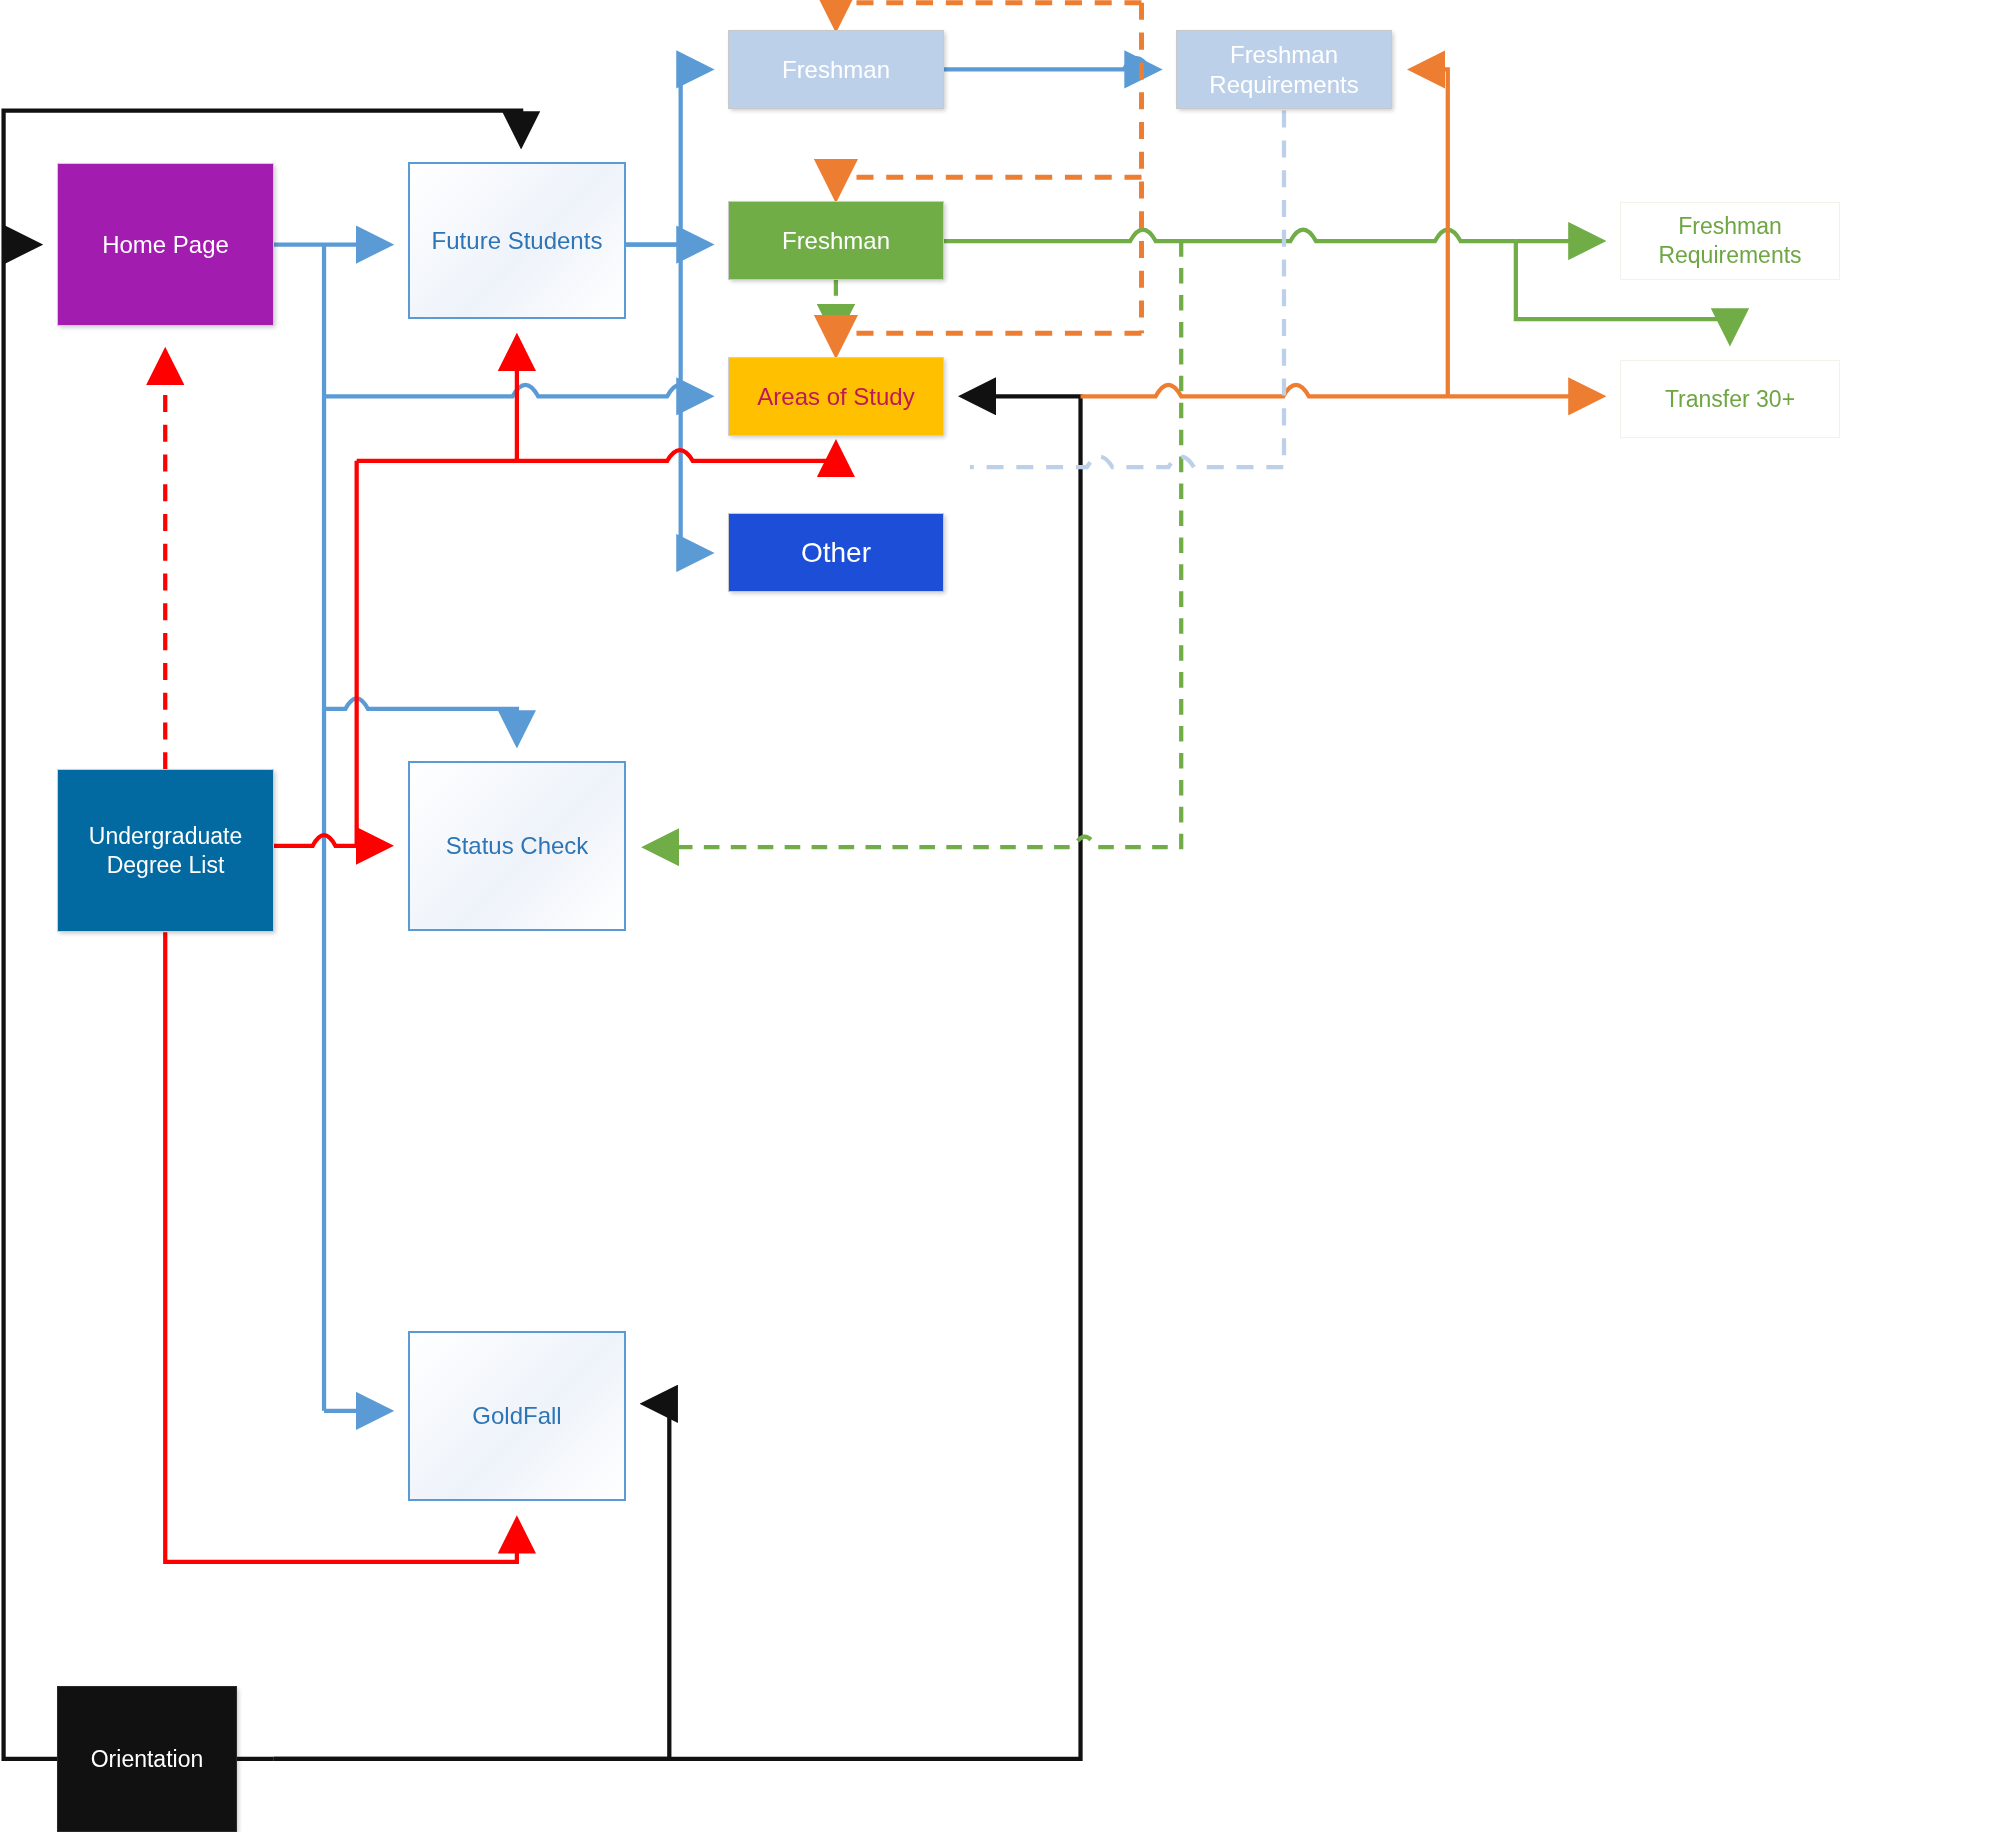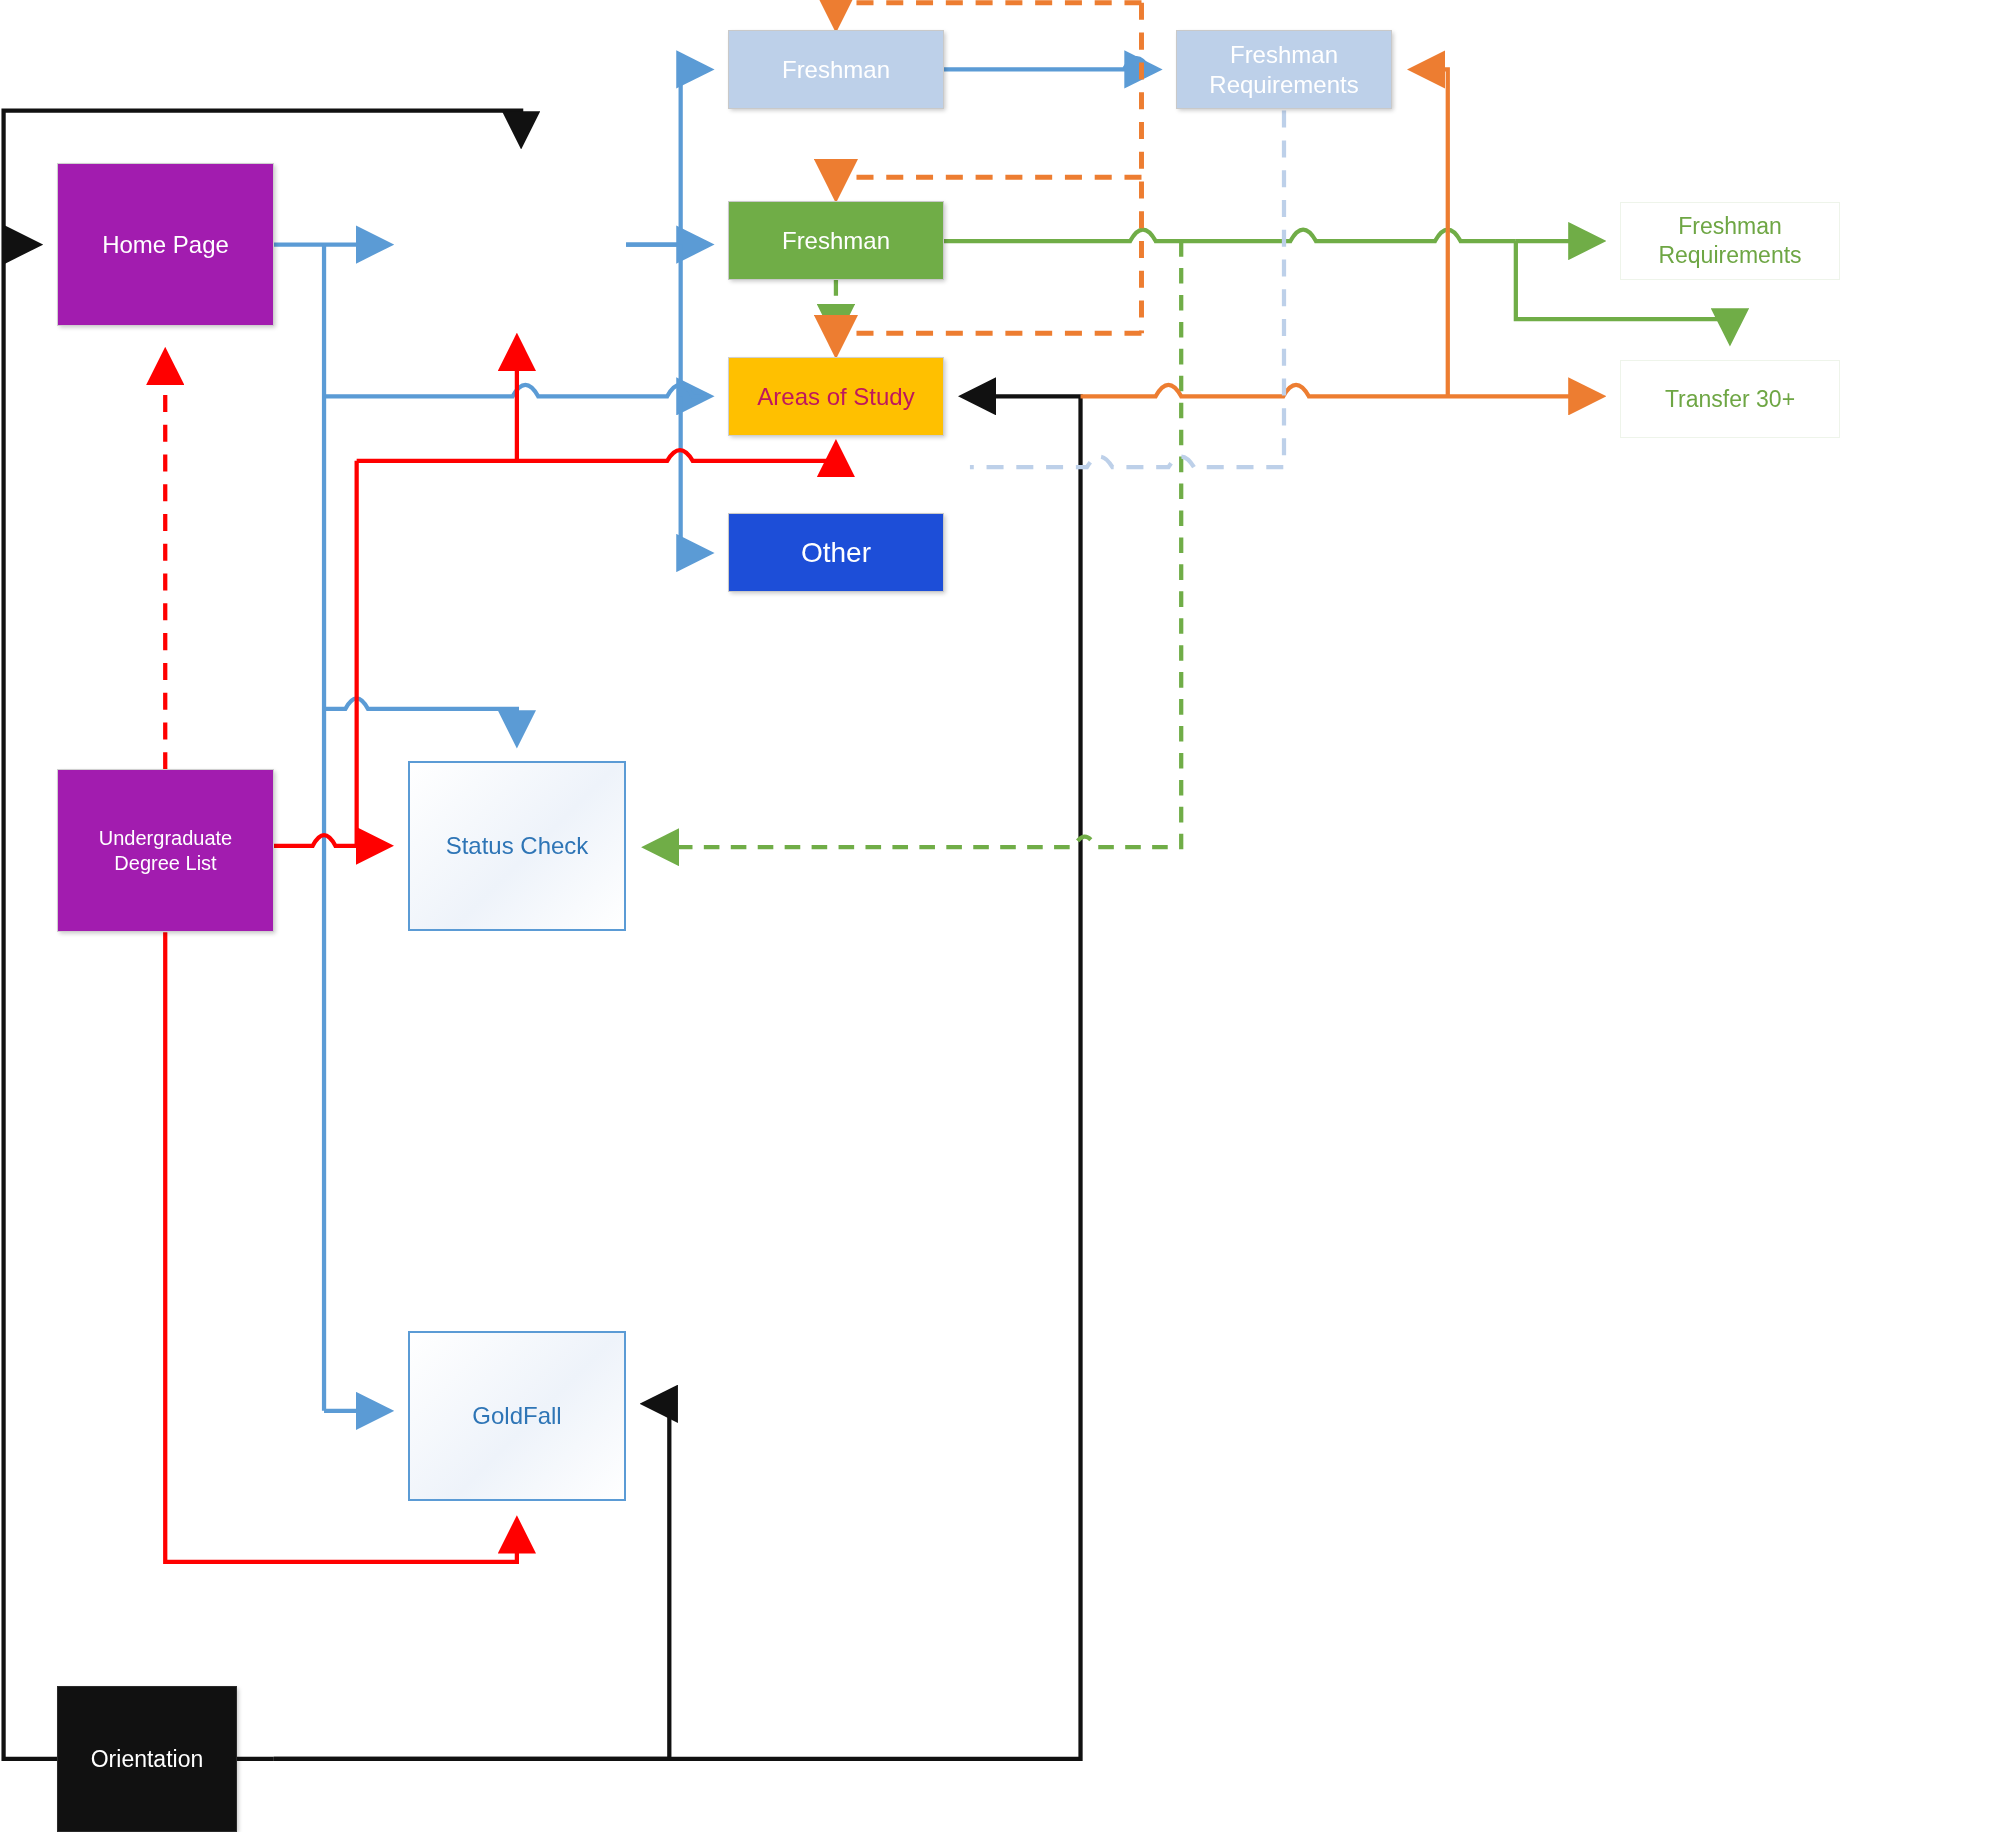--- a/index.html
+++ b/index.html
@@ -7,21 +7,21 @@
   #canvas{position:relative;width:2015px;height:1832px;background:#ffffff;overflow:hidden;}
   #wires{position:absolute;left:0;top:0;width:2015px;height:1832px;}
   .node{position:absolute;box-sizing:border-box;display:flex;align-items:center;justify-content:center;text-align:center;line-height:1.25;}
   .node span{display:block;width:100%;padding:0 5.7px;}
   .n-solid{box-shadow:2.1px 2.1px 4.3px rgba(0,0,0,.22);}
   .n-blue{background:#a21caf;color:#ffffff;font-size:24px;border:0.7px solid #cfcfcf;justify-content:flex-end;}
   .n-lblue{background:#BDD0E9;color:#ffffff;font-size:24px;border:0.7px solid #c9c9c9;}
   .n-green{background:#70AD47;color:#ffffff;font-size:24px;border:0.7px solid #c9c9c9;}
   .n-gold{background:#FFC000;color:#be185d;font-size:24px;border:0.7px solid #cfcfcf;}
   .n-navy{background:#1d4ed8;color:#ffffff;font-size:28px;border:0.7px solid #c9c9c9;}
-  .n-red{background:#a21caf;color:#ffffff;font-size:20px;border:0.7px solid #cfcfcf;align-items:center;}
+  .n-red{background:#0369a1;color:#ffffff;font-size:23px;border:0.7px solid #cfcfcf;align-items:center;}
   .n-black{background:#111111;color:#ffffff;font-size:23px;border:0.7px solid #2a2a2a;}
   .n-outline{background:linear-gradient(135deg,#ffffff 0%,#eef3fa 55%,#ffffff 100%);color:#2E75B6;font-size:24px;border:2.1px solid #5B9BD5;}
   .n-ghost{background:#ffffff;color:#6EA644;font-size:23px;border:1.4px solid #EEF4EA;}
 </style>
 </head>
 <body>
 
 <div id="canvas">
 
   <svg id="wires" viewBox="0 0 2842 2584">
@@ -109,20 +109,23 @@
       <path d="M1179,652 L1179,630" stroke="#FF0000" stroke-width="6" marker-end="url(#ah-red)"></path>
 
       <path d="M233,1315 L233,2203 L729,2203 L729,2148" stroke="#FF0000" stroke-width="6" marker-end="url(#ah-red)"></path>
     </g>
   </svg>
 
   <div class="node n-blue n-solid" style="left:57px;top:163px;width:217px;height:163px;">
     <span>Home Page</span>
   </div>
 
+  <div class="node n-outline" style="left:408px;top:162px;width:218px;height:157px;">
+    <span>Future Students</span>
+  </div>
 
   <div class="node n-lblue n-solid" style="left:728px;top:30px;width:216px;height:79px;">
     <span>Freshman</span>
   </div>
 
   <div class="node n-lblue n-solid" style="left:1176px;top:30px;width:216px;height:79px;">
     <span class="ml">Freshman<br>Requirements</span>
   </div>
 
   <div class="node n-green n-solid" style="left:728px;top:201px;width:216px;height:79px;">

